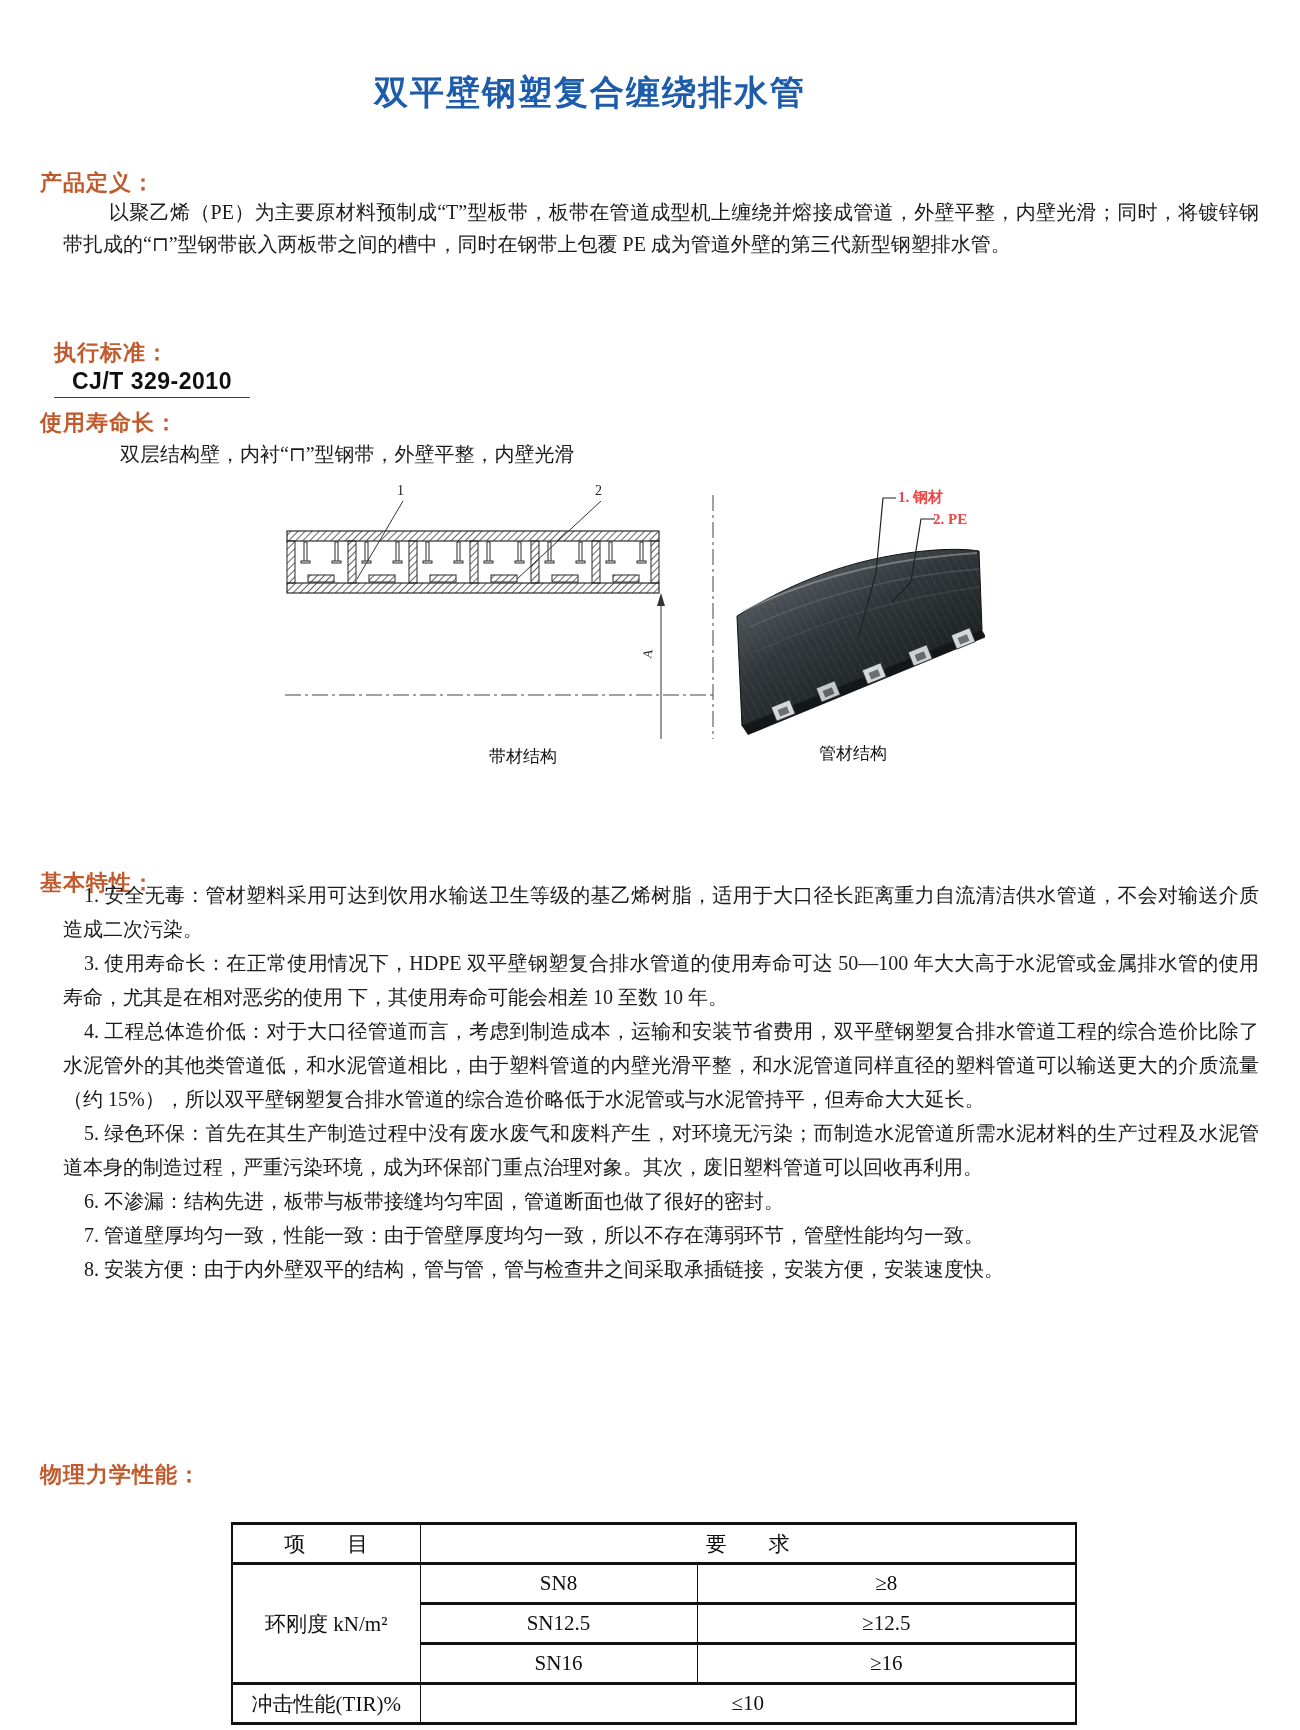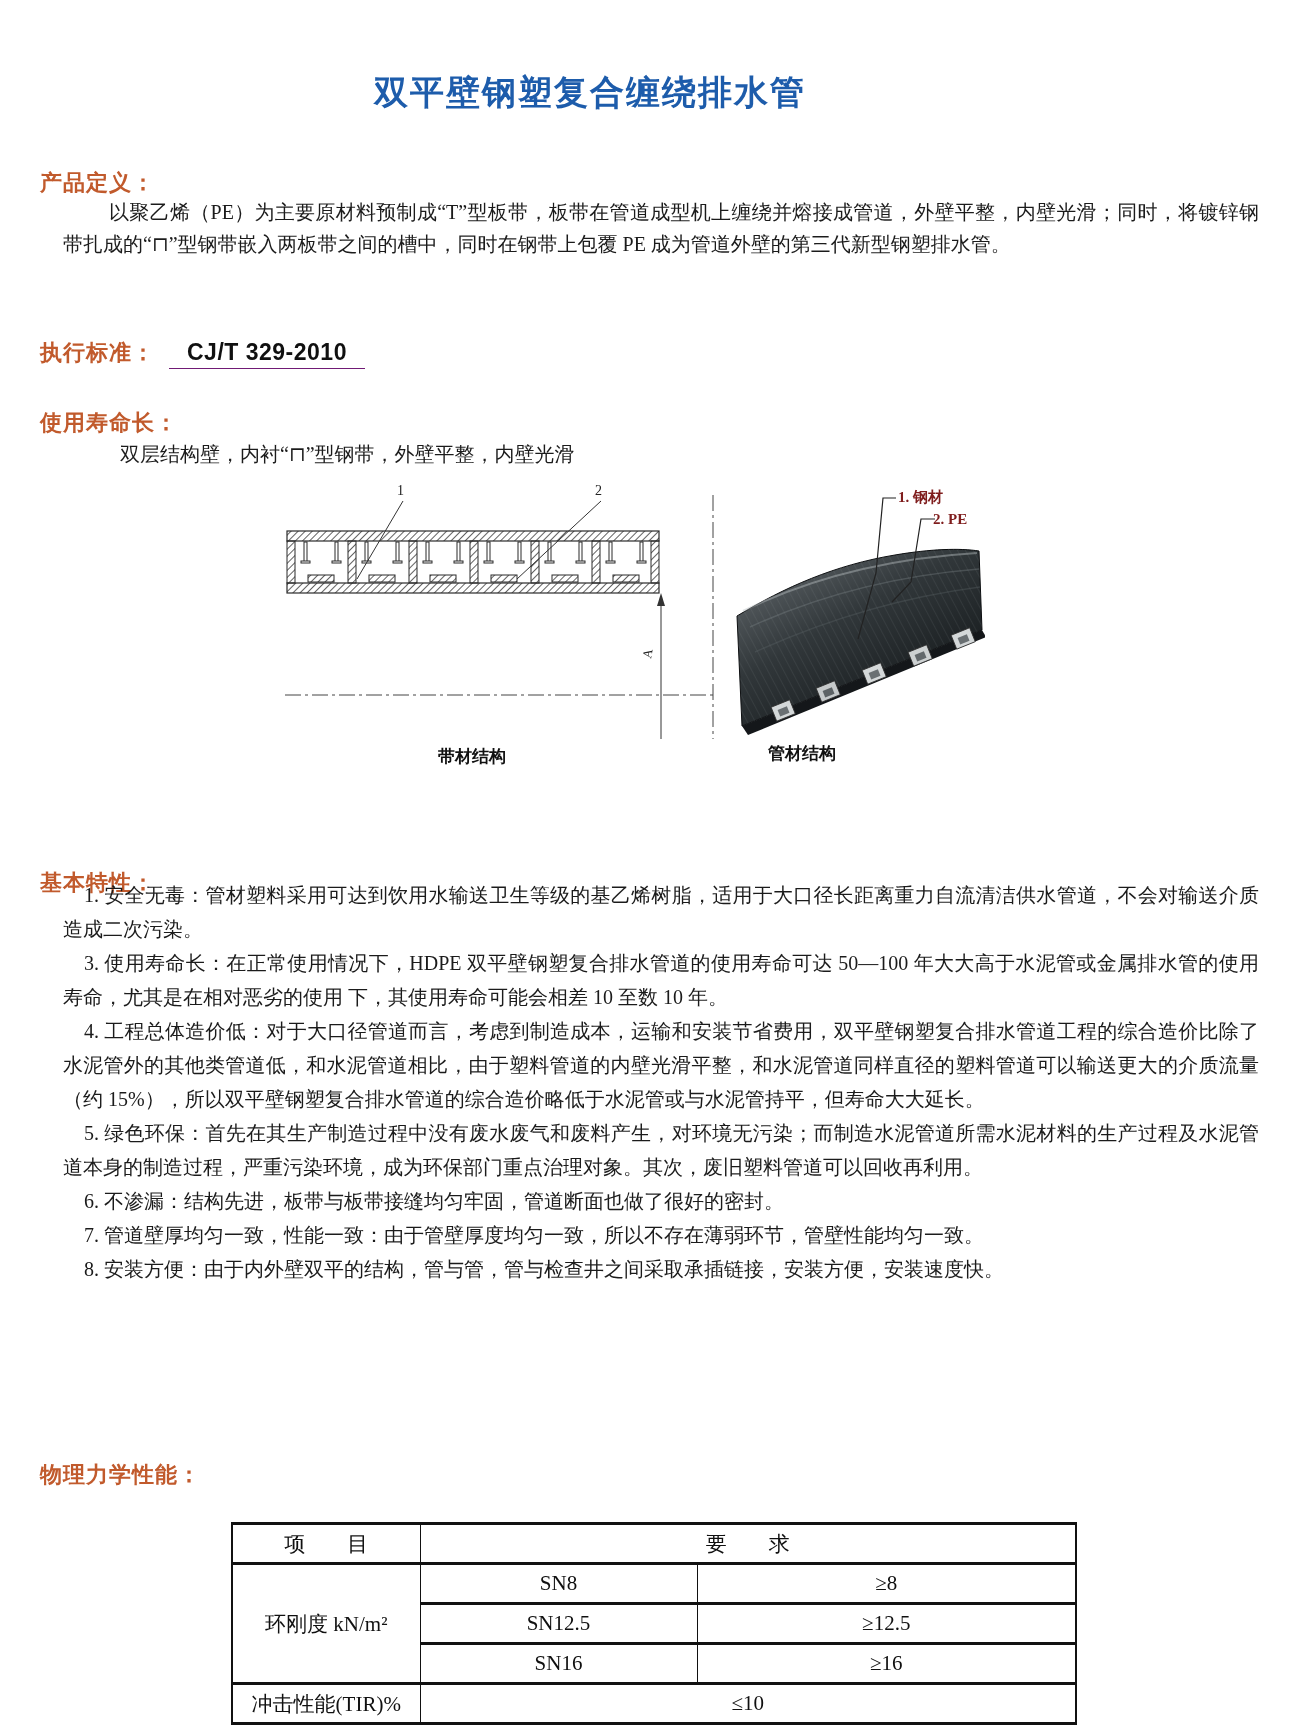--- a/index.html
+++ b/index.html
@@ -12,33 +12,33 @@
     top:70px;left:0;width:1180px;text-align:center;
     font-family:"Liberation Sans","DejaVu Sans",sans-serif;
     font-weight:bold;font-size:34px;letter-spacing:2px;color:#1d5cab;
   }
   .heading{
     font-family:"Liberation Sans","DejaVu Sans",sans-serif;
     font-weight:bold;font-size:22px;letter-spacing:1px;color:#c15a2c;
   }
   .bodytext{font-size:20px;line-height:32px;text-align:justify;text-align-last:left;margin:0;}
   .p-def{top:196px;left:63px;width:1196px;text-indent:46px;}
-  .std-row{top:338px;left:40px;display:flex;align-items:baseline;}
+  .std-row{top:338px;left:40px;display:flex;align-items:baseline;flex-direction:column;}
   .std-value{
     font-family:"Liberation Sans","DejaVu Sans",sans-serif;font-weight:bold;
     font-size:23px;color:#101010;border-bottom:1px solid #701a75;
     padding:0 18px 2px 18px;margin-left:14px;letter-spacing:.5px;
   }
   .p-struct{top:441px;left:120px;font-size:20px;margin:0;}
   .figure{top:487px;left:285px;width:700px;height:300px;}
   .fig-svg{position:absolute;left:0;top:0;}
   .photo-svg{position:absolute;left:440px;top:0;}
   .co-num{position:absolute;font-size:14px;color:#222;}
-  .ph-label{position:absolute;font-size:15px;font-weight:bold;color:#7f1d1d;white-space:nowrap;}
-  .fig-cap{position:absolute;width:170px;text-align:left;font-size:17px;font-weight:bold;color:#111;}
+  .ph-label{position:absolute;font-size:15px;font-weight:bold;color:#ef4444;white-space:nowrap;}
+  .fig-cap{position:absolute;width:170px;text-align:center;font-size:17px;font-weight:normal;color:#111;}
   .list{top:878px;left:63px;width:1196px;}
   .list p{margin:0;font-size:20px;line-height:34px;text-align:justify;text-align-last:left;text-indent:21px;}
   .tablewrap{top:1522px;left:231px;}
   table.spec{
     border-collapse:collapse;width:846px;table-layout:fixed;
     font-size:21px;color:#101010;background:#fff;
   }
   table.spec{border:2px solid #111;}
   table.spec th,table.spec td{
     border-left:1.5px solid #111;border-right:1.5px solid #111;

